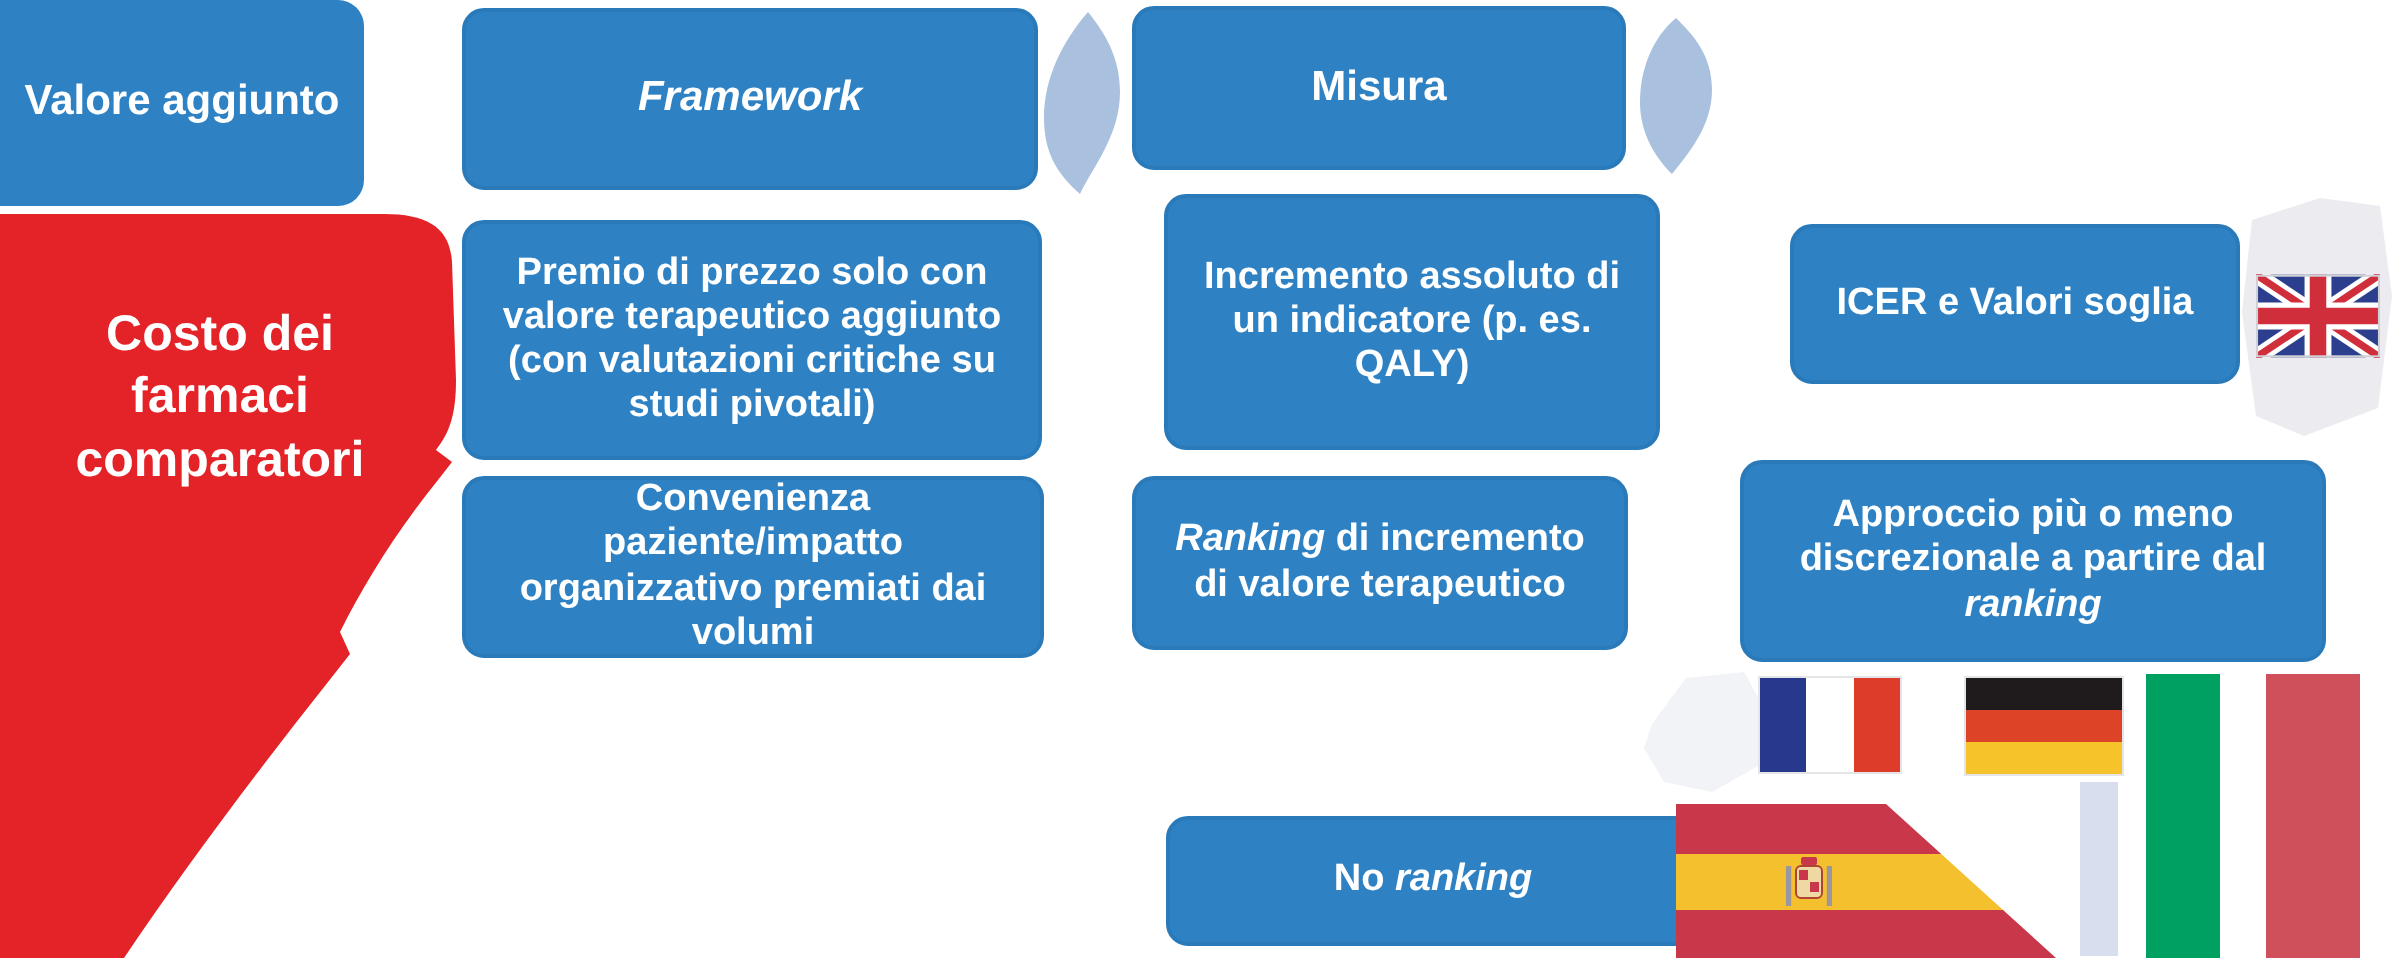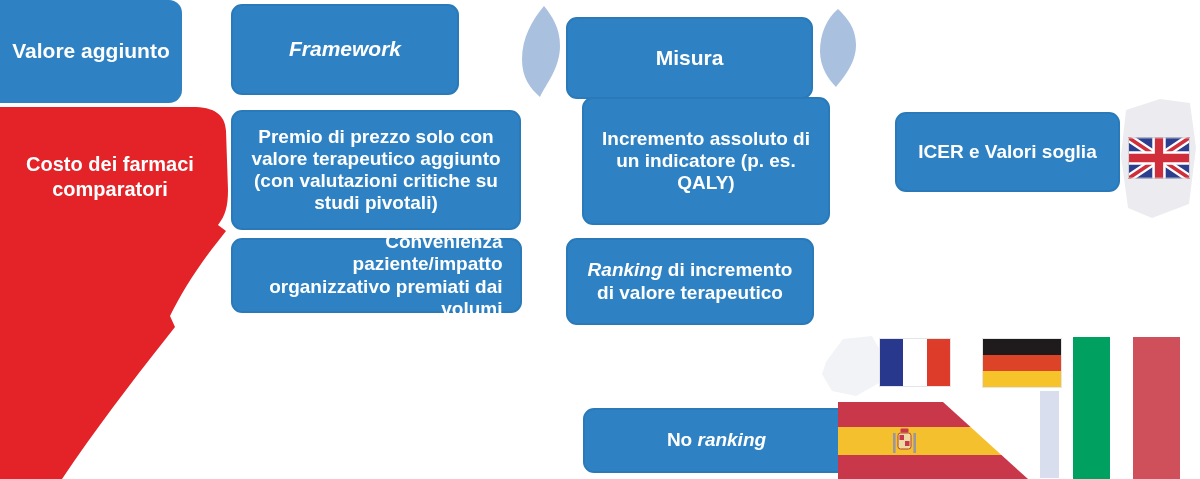--- a/index.html
+++ b/index.html
@@ -15,21 +15,21 @@
     color:#ffffff;font-weight:bold;
     display:flex;align-items:center;justify-content:center;text-align:center;
     line-height:1.16;
   }
   .hdr{font-size:21px;}
   .body-txt{font-size:19px;}
   .italic{font-style:italic;}
   .valore{border-radius:0 13px 13px 0;border:none;}
   .red-label{
     position:absolute;left:0;top:152px;width:220px;color:#fff;font-weight:bold;
-    font-size:20px;line-height:1.25;text-align:center;z-index:5;
+    font-size:25px;line-height:1.25;text-align:center;z-index:5;
   }
   .red-label span{display:inline-block;max-width:190px;}
   .txt-clamp{display:inline-block;}
   .flag{position:absolute;box-sizing:border-box;display:flex;z-index:3;}
   .flag .stripe{height:100%;}
   .flag-h{flex-direction:column;}
   .flag-h .stripe{width:100%;height:auto;flex:1;}
   .z1{z-index:1}.z2{z-index:2}.z3{z-index:3}.z4{z-index:4}
 </style>
 </head>
@@ -50,55 +50,58 @@
       C130,384 95,430 62,479 L0,479 Z"></path>
   </svg>
   <div class="red-label">
     <span>Costo dei farmaci comparatori</span>
   </div>
 
   <div class="box hdr valore z4" style="left:0;top:0;width:182px;height:103px;">
     <span>Valore aggiunto</span>
   </div>
 
-  <div class="box hdr z3" style="left:231px;top:4px;width:228px;height:91px;">
+  <div class="box hdr z3" style="left:231px;top:4px;width:288px;height:91px;">
     <span class="italic">Framework</span>
   </div>
   <div class="box body-txt z3" style="left:231px;top:110px;width:290px;height:120px;">
     <span class="txt-clamp" style="max-width:276px;">Premio di prezzo solo con valore terapeutico aggiunto (con valutazioni critiche su studi pivotali)</span>
   </div>
-  <div class="box body-txt z3" style="left:231px;top:238px;width:291px;height:75px;text-align:right;">
+  <div class="box body-txt z3" style="left:231px;top:238px;width:291px;height:91px;">
     <span class="txt-clamp" style="max-width:252px;">Convenienza paziente/impatto organizzativo premiati dai volumi</span>
   </div>
 
   <svg class="abs z2" style="left:516px;top:4px;" width="50" height="95" viewBox="0 0 50 95">
     <path fill="#a9c0de" d="M28,2 C16,16 6,34 6,55 C6,74 14,84 24,93
       C30,80 44,64 44,42 C44,24 36,12 28,2 Z"></path>
   </svg>
 
-  <div class="box hdr z3" style="left:566px;top:17px;width:247px;height:82px;">
+  <div class="box hdr z3" style="left:566px;top:3px;width:247px;height:82px;">
     <span>Misura</span>
   </div>
   <div class="box body-txt z3" style="left:582px;top:97px;width:248px;height:128px;">
     <span class="txt-clamp" style="max-width:216px;">Incremento assoluto di un indicatore (p. es. QALY)</span>
   </div>
   <div class="box body-txt z3" style="left:566px;top:238px;width:248px;height:87px;">
     <span class="txt-clamp" style="max-width:224px;"><span class="italic">Ranking</span><span> di incremento di valore terapeutico</span></span>
   </div>
   <div class="box body-txt z3" style="left:583px;top:408px;width:267px;height:65px;">
     <span><span>No </span><span class="italic">ranking</span></span>
   </div>
 
   <svg class="abs z2" style="left:816px;top:7px;" width="44" height="82" viewBox="0 0 44 82">
     <path fill="#a9c0de" d="M22,2 C10,12 4,28 4,44 C4,60 12,72 20,80
       C28,70 40,56 40,38 C40,20 30,10 22,2 Z"></path>
   </svg>
 
   <div class="box body-txt z3" style="left:895px;top:112px;width:225px;height:80px;">
     <span>ICER e Valori soglia</span>
+  </div>
+  <div class="box body-txt z3" style="left:870px;top:230px;width:293px;height:101px;">
+    <span class="txt-clamp" style="max-width:262px;"><span>Approccio più o meno discrezionale a partire dal </span><span class="italic">ranking</span></span>
   </div>
 
   <svg class="abs z3" style="left:1128px;top:137px;" width="62" height="42" viewBox="0 0 60 40">
     <rect width="60" height="40" fill="#2b3f8e"></rect>
     <path d="M0,0 L60,40 M60,0 L0,40" stroke="#ffffff" stroke-width="8"></path>
     <path d="M0,0 L60,40 M60,0 L0,40" stroke="#cf2e3a" stroke-width="3.5"></path>
     <path d="M30,0 V40 M0,20 H60" stroke="#ffffff" stroke-width="13"></path>
     <path d="M30,0 V40 M0,20 H60" stroke="#cf2e3a" stroke-width="8"></path>
     <rect x="0.5" y="0.5" width="59" height="39" fill="none" stroke="#cfd0d6" stroke-width="1"></rect>
   </svg>

